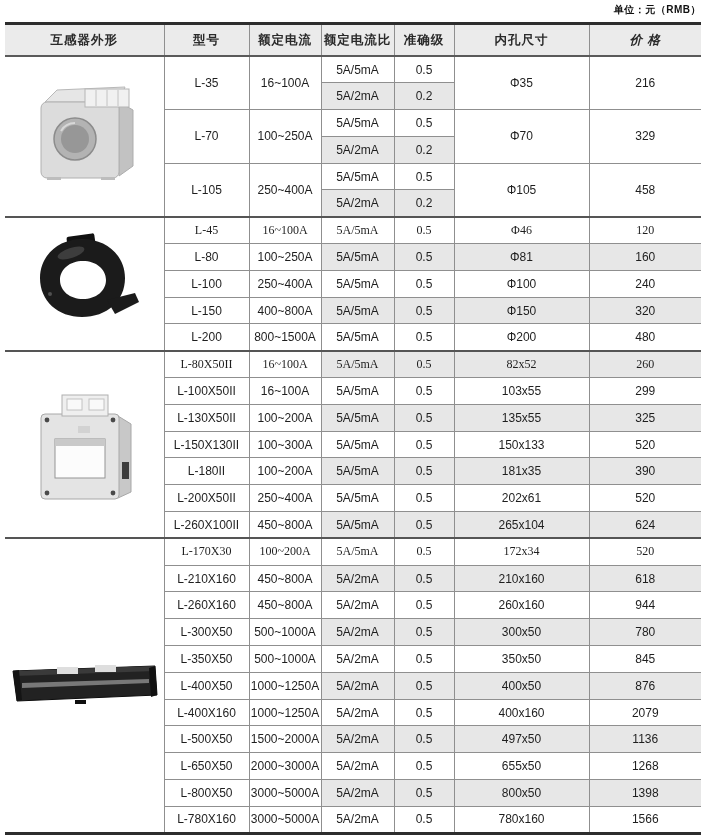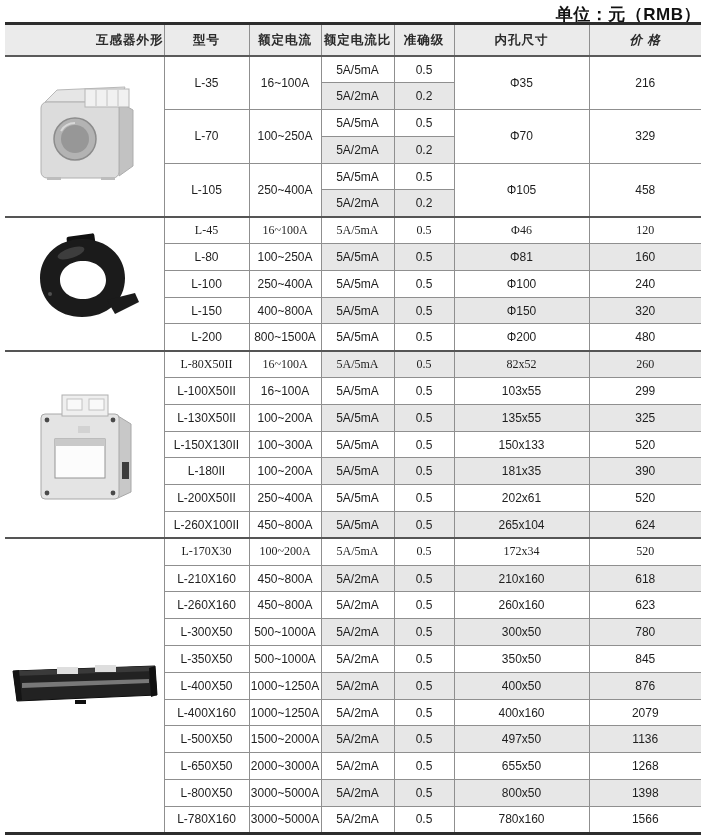--- a/index.html
+++ b/index.html
@@ -1,42 +1,42 @@
 <!DOCTYPE html>
 <html><head>
 <meta charset="utf-8">
 <style>
   html,body{margin:0;padding:0;}
   body{
     width:709px;height:839px;position:relative;background:#fff;
     font-family:"Liberation Sans","DejaVu Sans",sans-serif;color:#1e1e1e;
   }
   .unit-label{
-    position:absolute;top:3px;right:8px;font-size:17px;font-weight:bold;
+    position:absolute;top:3px;right:8px;font-size:10px;font-weight:bold;
     color:#111;letter-spacing:.5px;
   }
   table.price{
     position:absolute;left:5px;top:22px;width:696px;
     border-collapse:collapse;table-layout:fixed;
     border-top:3px solid #2d2d2d;border-bottom:3px solid #2d2d2d;
   }
   th,td{
     border:1px solid #8f8f8f;text-align:center;vertical-align:middle;
     padding:0;font-size:12px;overflow:hidden;white-space:nowrap;
   }
   thead th{
     background:#ebebeb;height:30px;font-size:12.5px;font-weight:bold;color:#2a2a2a;
     border-bottom:2px solid #5a5a5a;letter-spacing:1px;
   }
   tbody tr{height:26.8px;}
   td.g{background:#e7e7e7;}
   tr.sec td{border-top:2px solid #555;font-family:Liberation Serif, serif;}
   td[data-name="appearance-cell"]{border-left:0;}
   td[data-name="price-cell"]{border-right:0;}
-  thead th:first-child{border-left:0;text-align:right;}
+  thead th:first-child{border-left:0;}
   thead th:last-child{border-right:0;font-style:italic;}
   .ct-img{line-height:0;display:inline-block;}
 </style>
 </head>
 <body>
 
 <div class="unit-label" data-name="unit-label">单位：元（RMB）</div>
 
 <table class="price" data-name="price-table">
   <colgroup>
@@ -253,21 +253,21 @@
         <td data-name="accuracy-cell" class="g">0.5</td>
         <td data-name="hole-cell" class="g">210x160</td>
         <td data-name="price-cell" class="g">618</td>
       </tr>
       <tr data-name="table-row">
         <td data-name="model-cell">L-260X160</td>
         <td data-name="current-cell">450~800A</td>
         <td data-name="ratio-cell">5A/2mA</td>
         <td data-name="accuracy-cell">0.5</td>
         <td data-name="hole-cell">260x160</td>
-        <td data-name="price-cell">623</td>
+        <td data-name="price-cell">944</td>
       </tr>
       <tr data-name="table-row">
         <td data-name="model-cell">L-300X50</td>
         <td data-name="current-cell">500~1000A</td>
         <td data-name="ratio-cell" class="g">5A/2mA</td>
         <td data-name="accuracy-cell" class="g">0.5</td>
         <td data-name="hole-cell" class="g">300x50</td>
         <td data-name="price-cell" class="g">780</td>
       </tr>
       <tr data-name="table-row">

